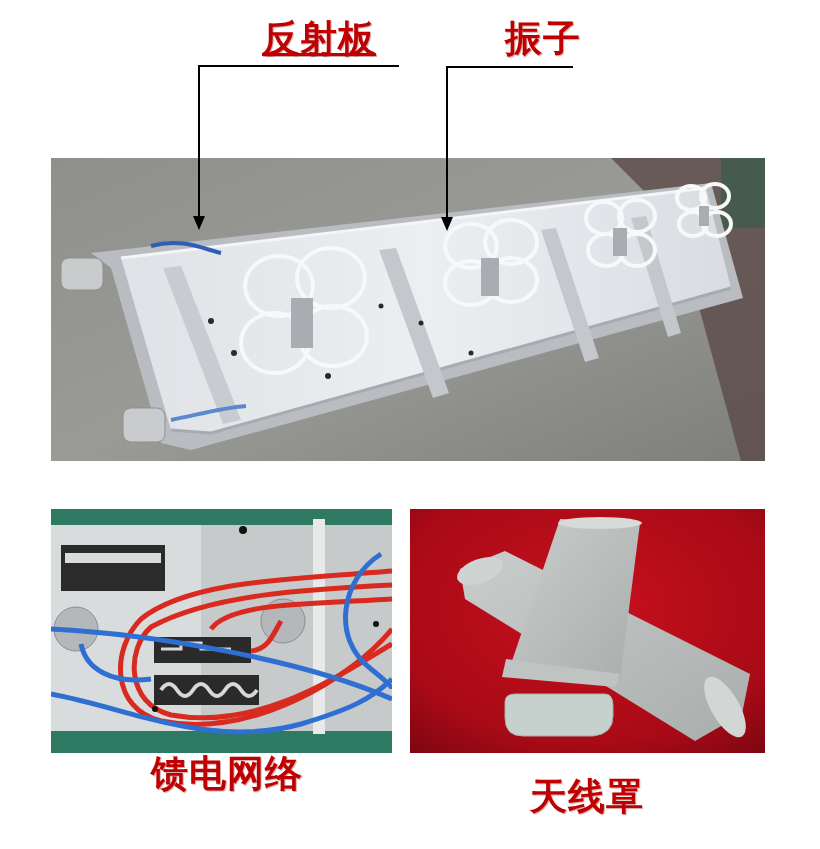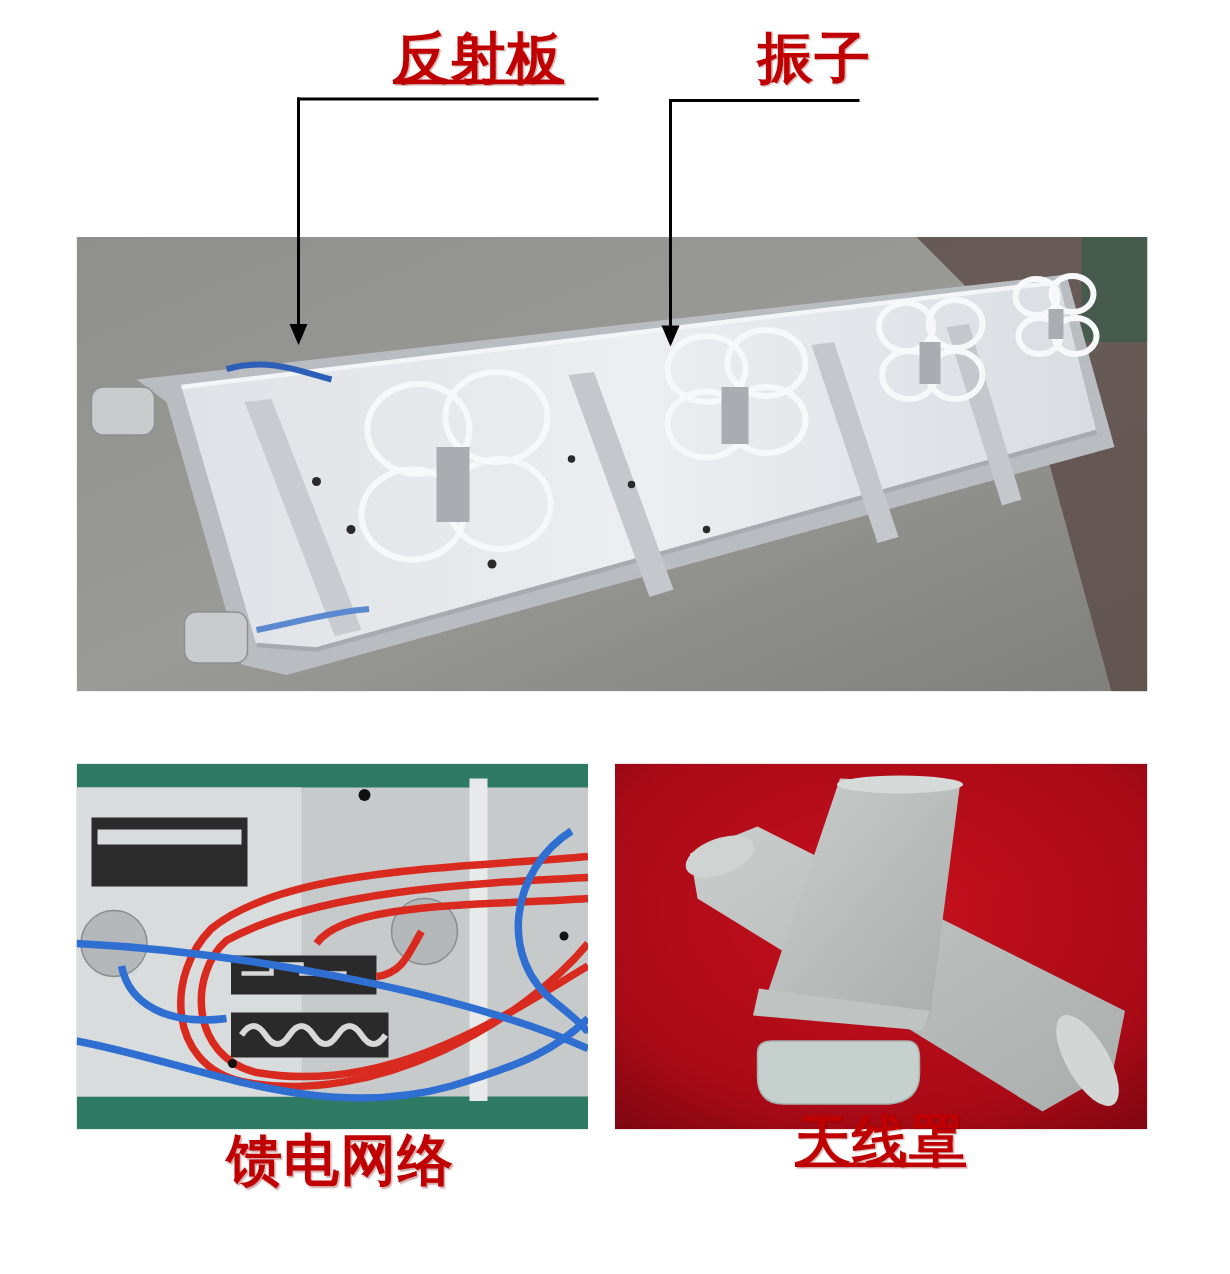--- a/index.html
+++ b/index.html
@@ -167,13 +167,13 @@
 
     <polygon points="150,10 230,14 210,170 100,158" fill="url(#shell)"></polygon>
     <polygon points="96,150 210,165 205,178 92,168" fill="#bfc4c3"></polygon>
     <ellipse cx="190" cy="14" rx="42" ry="6" fill="#d6dad9"></ellipse>
 
     <path d="M95,193 q0,-8 10,-8 h90 q8,0 8,12 v10 q0,18 -20,20 h-70 q-18,0 -18,-18 z" fill="#c6d1cd" stroke="#a7b1ad"></path>
   </svg>
 </div>
 
 <div class="label" style="left:151px; top:755px;">馈电网络</div>
-<div class="label" style="left:530px; top:742px;text-decoration:underline;">天线罩</div>
+<div class="label" style="left:530px; top:778px;">天线罩</div>
 
 </body></html>

